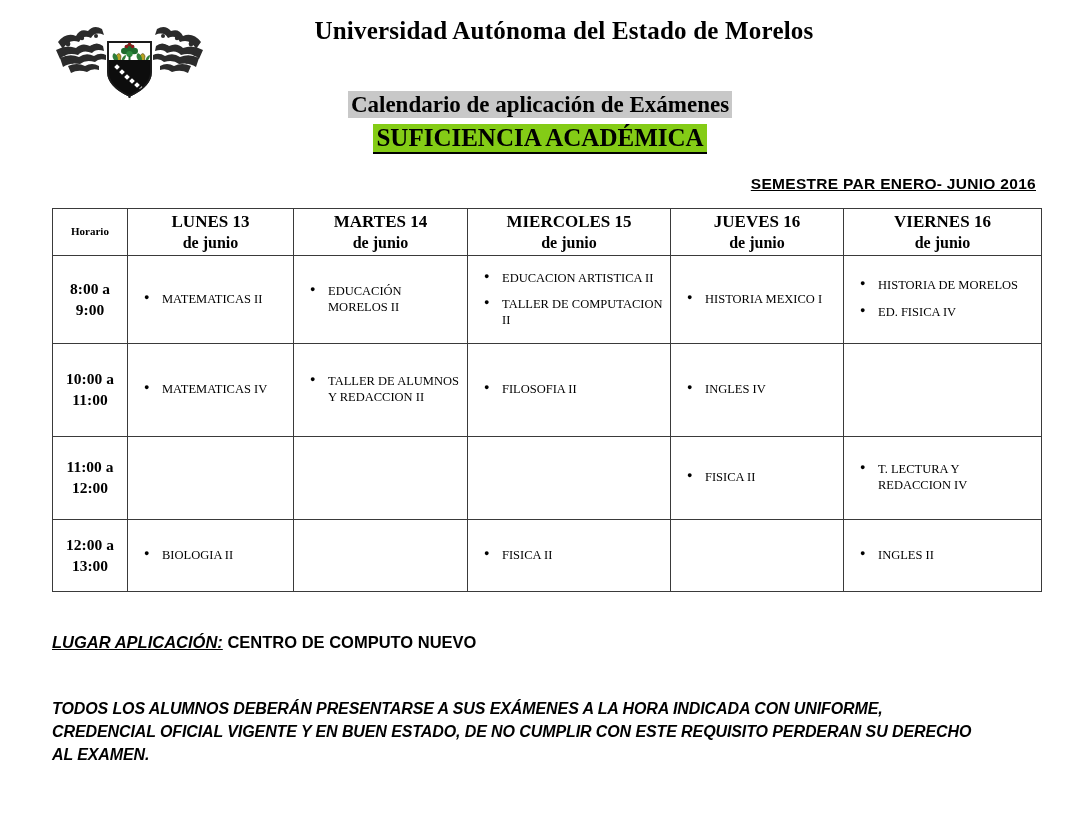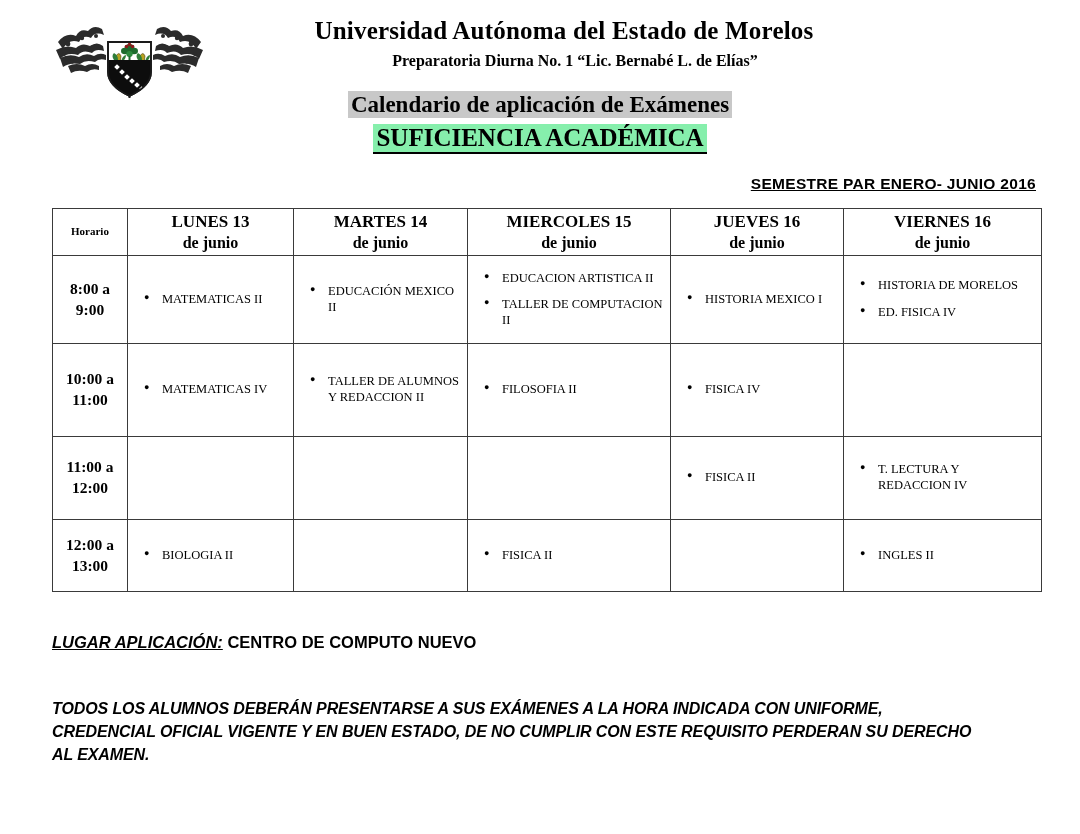--- a/index.html
+++ b/index.html
@@ -70,21 +70,21 @@
     position: absolute;
     left: 0;
     top: 124px;
     width: 1080px;
     text-align: center;
     font-family: "Liberation Serif", serif;
     font-weight: bold;
     font-size: 25px;
   }
   .suf-title .hl {
-    background: #86efac;
+    background: #84cc16;
     padding: 0 3px 1px 3px;
     border-bottom: 2px solid #000;
   }
   .semestre {
     position: absolute;
     right: 44px;
     top: 175px;
     font-family: "Liberation Sans", sans-serif;
     font-weight: bold;
     font-size: 15.5px;
@@ -288,21 +288,20 @@
         <rect x="78" y="59" width="4" height="4" transform="rotate(45 80 61)"></rect>
         <rect x="83" y="63" width="4" height="4" transform="rotate(45 85 65)"></rect>
         <rect x="88" y="67" width="3.4" height="3.4" transform="rotate(45 89.7 68.7)"></rect>
       </g>
       <path d="M56 22 L99 22 L99 52 Q99 66 77.5 76 Q56 66 56 52 Z" fill="none" stroke="#1a1a1a" stroke-width="1.8"></path>
       <path d="M77.5 76 L77.5 78" stroke="#1a1a1a" stroke-width="2"></path>
     </svg>
   </div>
 
   <div class="univ-title">Universidad Autónoma del Estado de Morelos</div>
-  <div class="prepa-title">Preparatoria Diurna No. 1 “Lic. Bernabé L. de Elías”</div>
 
   <div class="cal-title">
     <span class="hl">Calendario de aplicación de Exámenes</span>
   </div>
 
   <div class="suf-title">
     <span class="hl">SUFICIENCIA ACADÉMICA</span>
   </div>
 
   <div class="semestre">SEMESTRE  PAR ENERO- JUNIO  2016</div>
@@ -350,21 +349,21 @@
           <div>8:00 a</div>
           <div>9:00</div>
         </td>
         <td class="day">
           <ul class="subj">
             <li>MATEMATICAS  II</li>
           </ul>
         </td>
         <td class="day">
           <ul class="subj">
-            <li>EDUCACIÓN MEXICO  II</li>
+            <li>EDUCACIÓN MORELOS  II</li>
           </ul>
         </td>
         <td class="day">
           <ul class="subj">
             <li>EDUCACION ARTISTICA II</li>
             <li>TALLER DE COMPUTACION  II</li>
           </ul>
         </td>
         <td class="day">
           <ul class="subj">
@@ -394,21 +393,21 @@
             <li>TALLER  DE  ALUMNOS  Y  REDACCION II</li>
           </ul>
         </td>
         <td class="day">
           <ul class="subj">
             <li>FILOSOFIA II</li>
           </ul>
         </td>
         <td class="day">
           <ul class="subj">
-            <li>FISICA IV</li>
+            <li>INGLES IV</li>
           </ul>
         </td>
         <td class="day"></td>
       </tr>
 
       <tr class="r3 h-r3">
         <td class="hora">
           <div>11:00 a</div>
           <div>12:00</div>
         </td>

